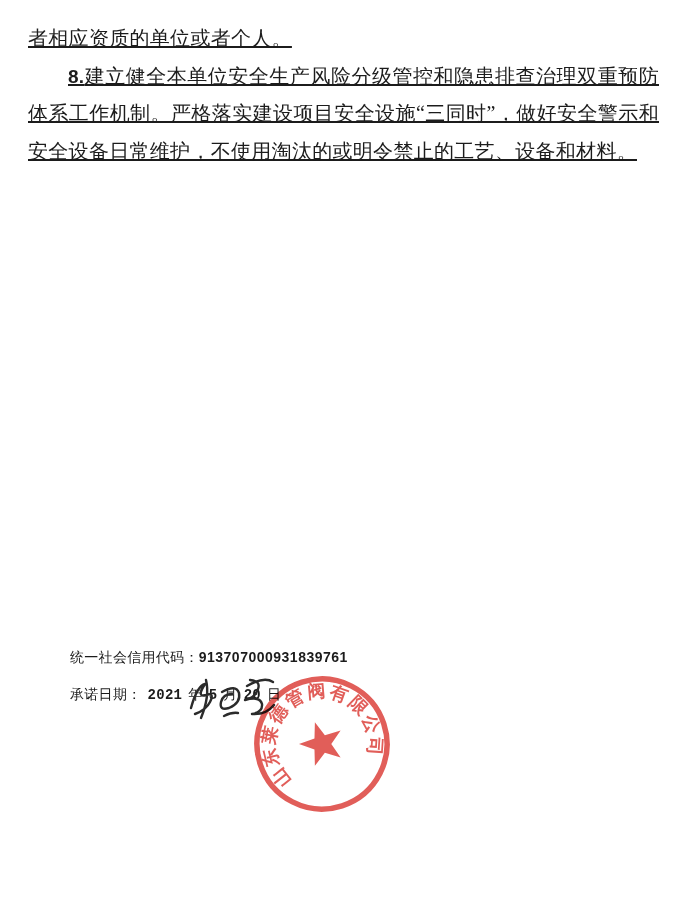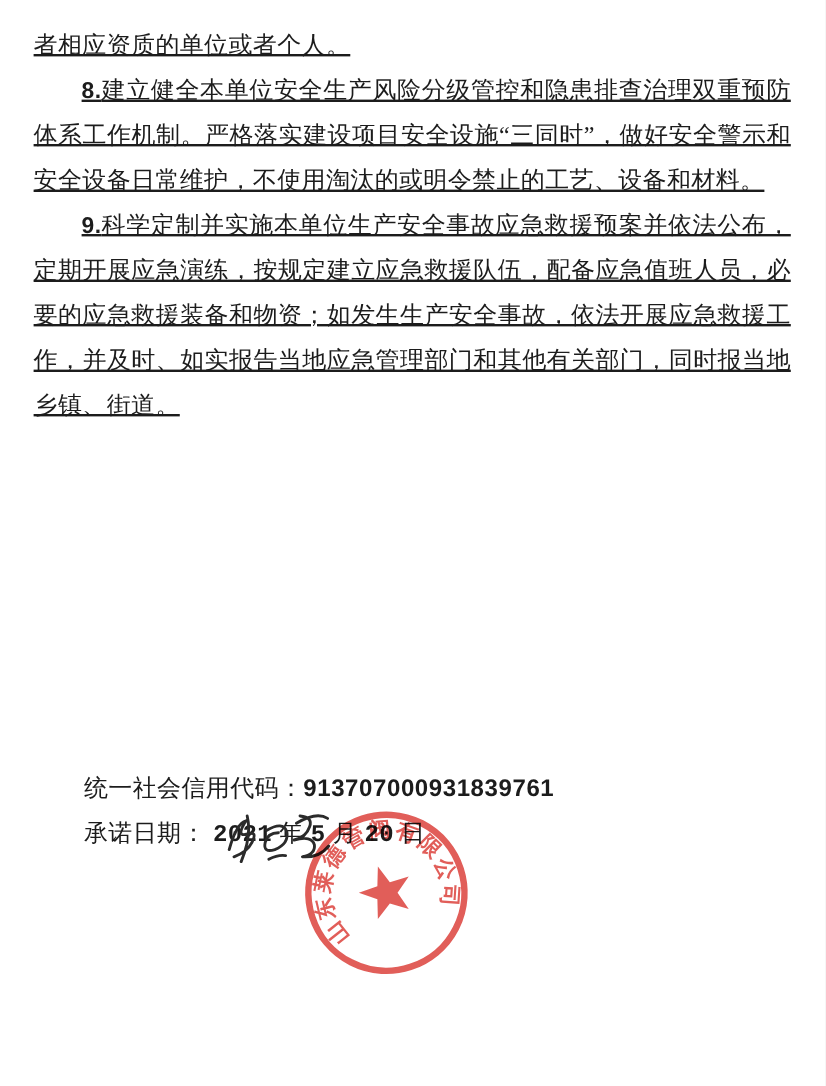--- a/index.html
+++ b/index.html
@@ -26,21 +26,21 @@
   .body-text p.indent { text-indent:2em; }
   .pnum {
     font-family:"Liberation Sans", sans-serif;
     font-weight:600;
     font-size:19px;
     white-space:pre;
   }
   .footer {
     position:absolute;
     left:70px; top:638px;
-    font-size:20px;
+    font-size:14px;
     line-height:38px;
     letter-spacing:0.3px;
   }
   .footer .row { height:38px; white-space:nowrap; }
   .footer .row-person { margin-top:19px; }
   .num {
     font-family:"Liberation Sans", sans-serif;
     font-weight:600;
     letter-spacing:0.5px;
   }
@@ -81,21 +81,20 @@
   }
 </style>
 </head>
 <body>
 
 <div class="page">
 
   <div class="body-text">
     <p><span class="pnum"></span><span>者相应资质的单位或者个人。</span></p>
     <p class="indent"><span class="pnum">8.</span><span>建立健全本单位安全生产风险分级管控和隐患排查治理双重预防体系工作机制。严格落实建设项目安全设施“三同时”，做好安全警示和安全设备日常维护，不使用淘汰的或明令禁止的工艺、设备和材料。</span></p>
-    <p class="indent"><span class="pnum">9.</span><span>科学定制并实施本单位生产安全事故应急救援预案并依法公布，定期开展应急演练，按规定建立应急救援队伍，配备应急值班人员，必要的应急救援装备和物资；如发生生产安全事故，依法开展应急救援工作，并及时、如实报告当地应急管理部门和其他有关部门，同时报当地乡镇、街道。</span></p>
   </div>
 
   <div class="footer">
     <div class="row">
       <span>统一社会信用代码：</span><span class="num">913707000931839761</span>
     </div>
     <div class="row">
       <span>承诺日期：</span><span class="date-num">2021</span><span>年</span><span class="date-num">5</span><span>月</span><span class="date-num">20</span><span>日</span>
     </div>
   </div>

